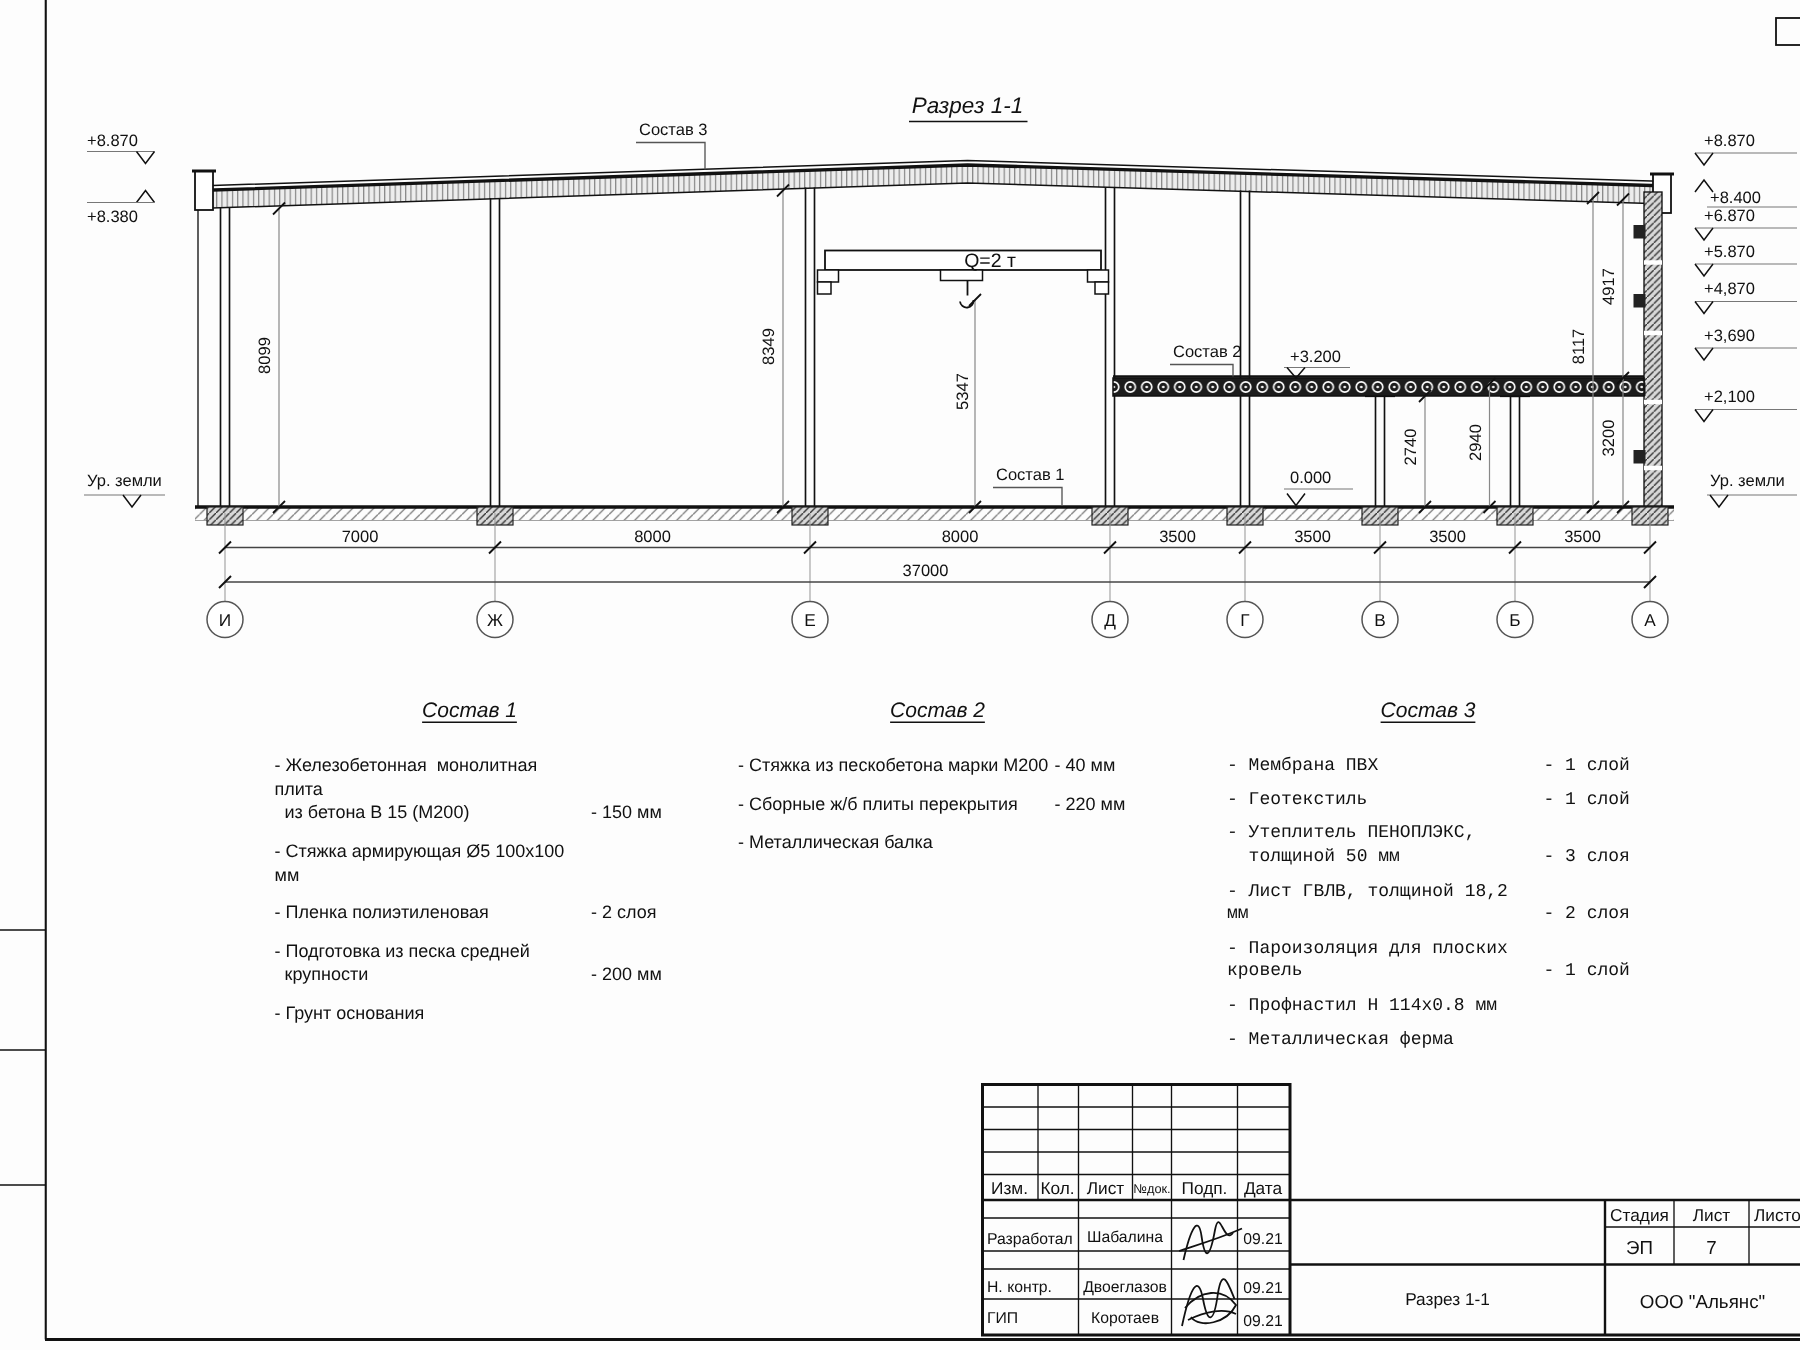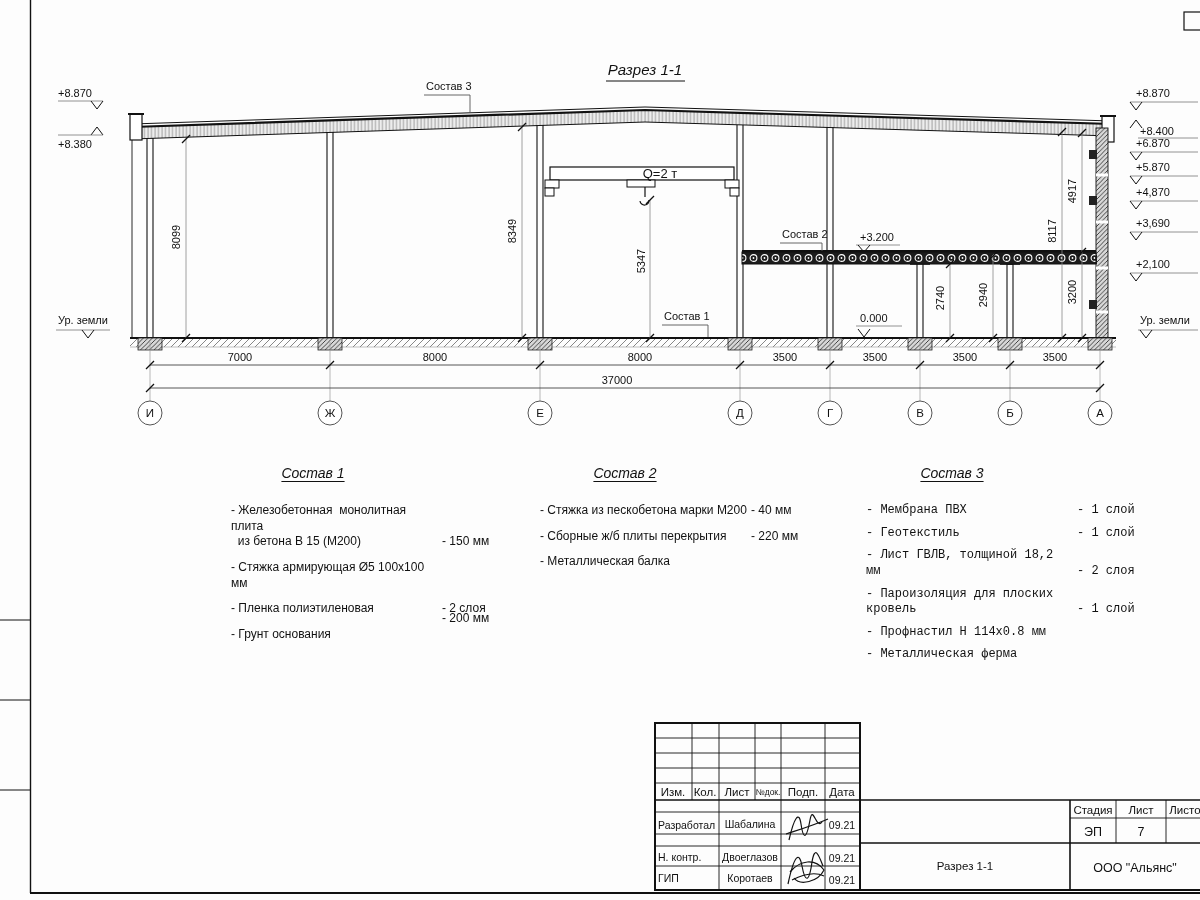--- a/index.html
+++ b/index.html
@@ -6,21 +6,21 @@
   body{
     width:1200px;height:900px;position:relative;overflow:hidden;
     background:#fdfdfd;color:#111;
     font-family:"Liberation Sans", sans-serif;
   }
   svg{position:absolute;left:0;top:0;}
   svg text{font-family:"Liberation Sans", sans-serif;fill:#111;}
   .comp{position:absolute;font-size:12px;line-height:1.3;color:#111;}
   .comp-title{font-style:italic;font-size:14px;text-align:center;margin-bottom:21px;}
   .comp-title span{text-decoration:underline;text-underline-offset:3px;}
-  .ci{position:relative;margin-bottom:10px;margin-left:48px;}
+  .ci{position:relative;margin-bottom:10px;}
   .comp-tight .ci{margin-bottom:7px;font-family:Liberation Mono, monospace;}
   .lbl{white-space:pre-wrap;width:208px;}
   .val{position:absolute;left:211px;bottom:0;white-space:nowrap;}
 </style>
 </head>
 <body>
 
 <svg width="1200" height="900" viewBox="0 0 1200 900">
   <defs>
     <pattern id="pHatch" width="7" height="7" patternUnits="userSpaceOnUse">
@@ -372,20 +372,22 @@
     </div>
   <div class="ci">
       <div class="lbl">- Стяжка армирующая Ø5 100х100 мм</div>
       <div class="val"></div>
     </div>
   <div class="ci">
       <div class="lbl">- Пленка полиэтиленовая</div>
       <div class="val">-  2 слоя</div>
     </div>
   <div class="ci">
+      <div class="lbl">- Подготовка из песка средней
+  крупности</div>
       <div class="val">- 200 мм</div>
     </div>
   <div class="ci">
       <div class="lbl">- Грунт основания</div>
       <div class="val"></div>
     </div>
 </div>
 
 <div class="comp" style="left:492px;top:464px;width:266px;">
   <div class="comp-title"><span>Состав 2</span></div>
@@ -407,20 +409,25 @@
   <div class="comp-title"><span>Состав 3</span></div>
   <div class="ci">
       <div class="lbl">- Мембрана ПВХ</div>
       <div class="val">- 1 слой</div>
     </div>
   <div class="ci">
       <div class="lbl">- Геотекстиль</div>
       <div class="val">- 1 слой</div>
     </div>
   <div class="ci">
+      <div class="lbl">- Утеплитель ПЕНОПЛЭКС,
+  толщиной 50 мм</div>
+      <div class="val">- 3 слоя</div>
+    </div>
+  <div class="ci">
       <div class="lbl">- Лист ГВЛВ, толщиной 18,2 мм</div>
       <div class="val">- 2 слоя</div>
     </div>
   <div class="ci">
       <div class="lbl">- Пароизоляция для плоских кровель</div>
       <div class="val">- 1 слой</div>
     </div>
   <div class="ci">
       <div class="lbl">- Профнастил Н 114х0.8 мм</div>
       <div class="val"></div>

